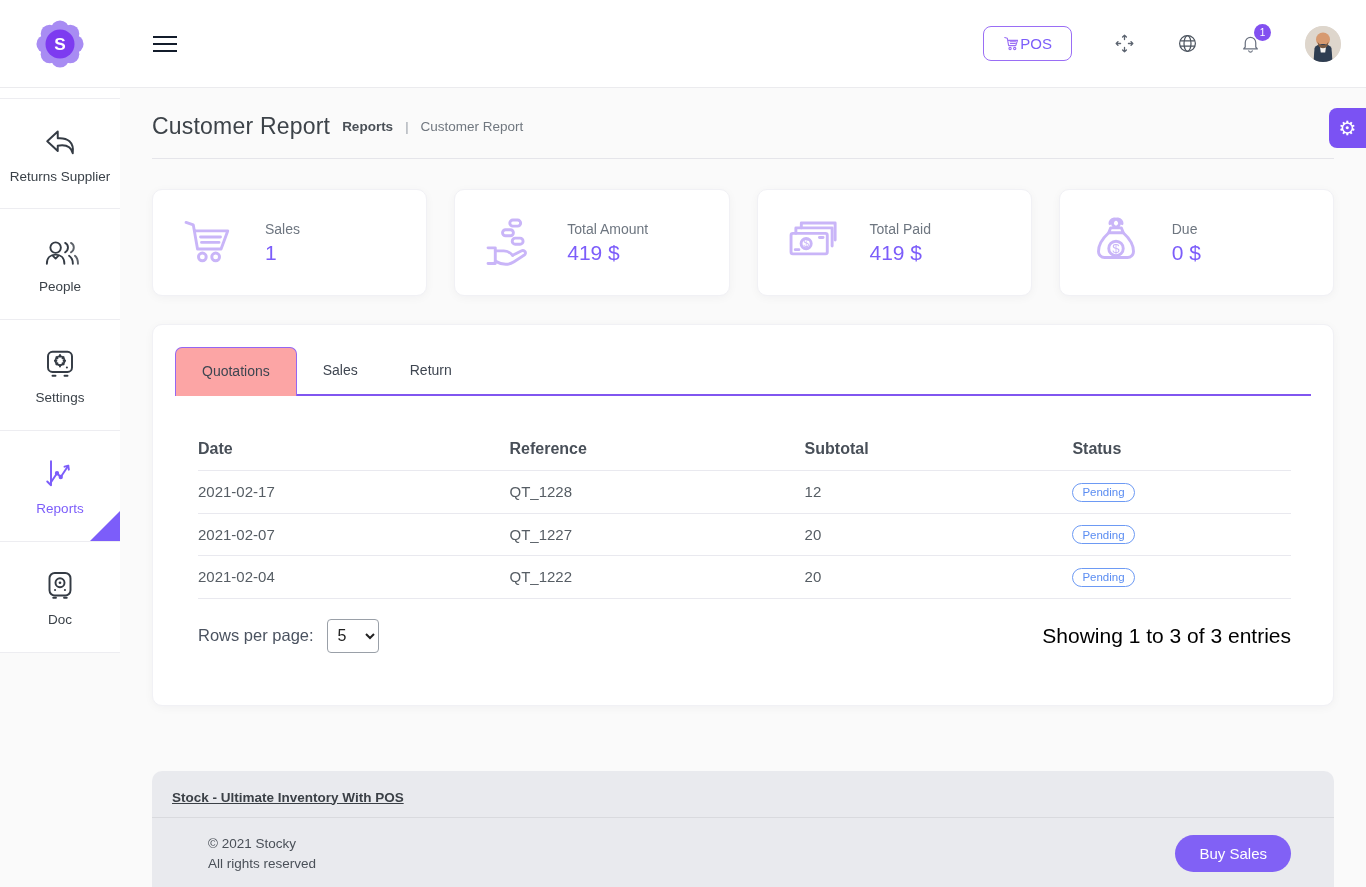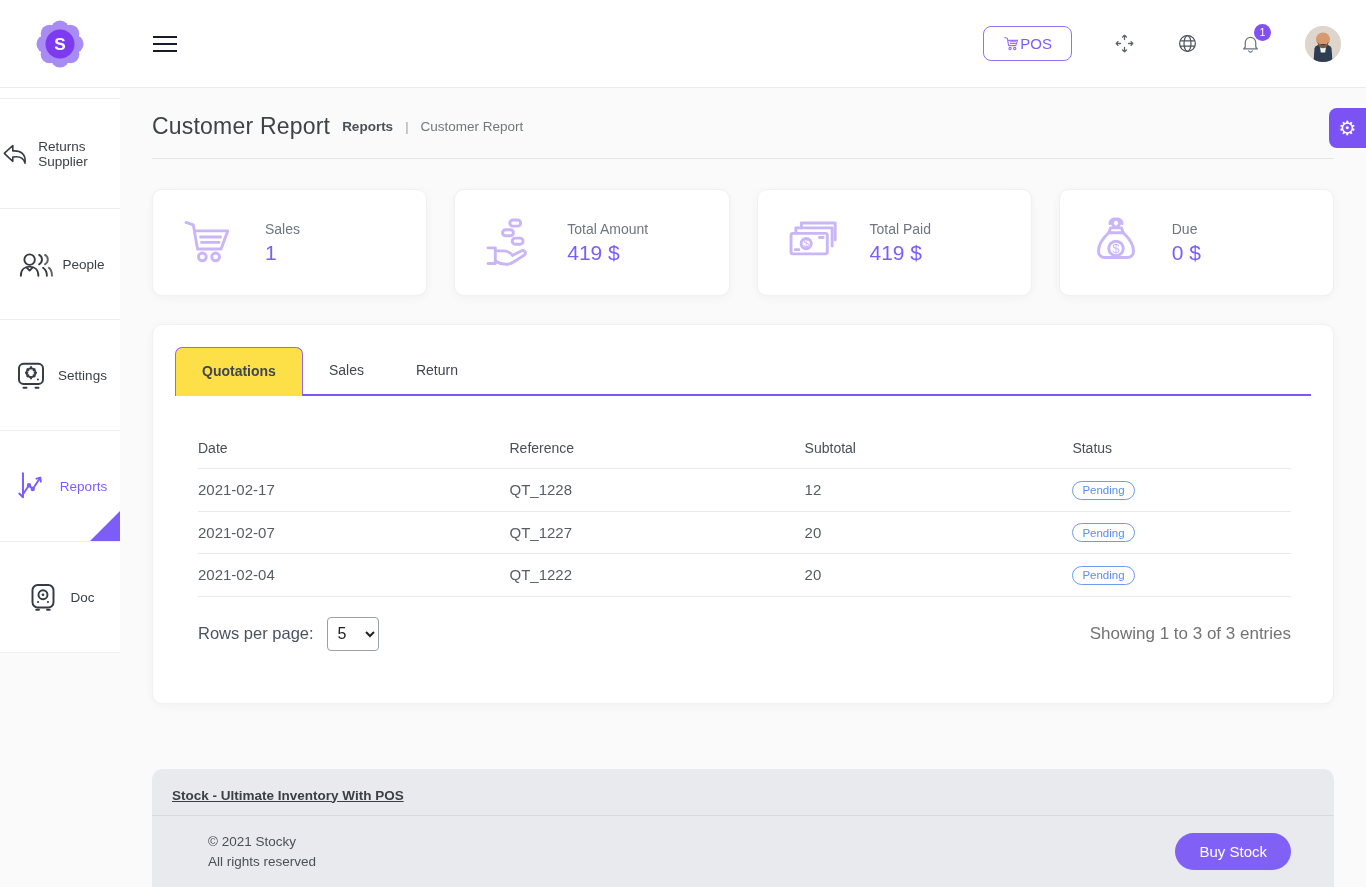--- a/index.html
+++ b/index.html
@@ -17,21 +17,21 @@
     background:#fff; border-radius:8px; padding:8px 19px; font-size:15px; cursor:pointer;
     font-family:"Liberation Sans", sans-serif; }
   .top-icon { margin-left:42px; color:#5c6470; display:flex; align-items:center; cursor:pointer; position:relative; }
   .badge { position:absolute; top:-9px; right:-10px; background:#8250f0; color:#fff; font-size:10px;
     width:17px; height:17px; border-radius:50%; display:flex; align-items:center; justify-content:center; }
   .avatar { margin-left:44px; width:36px; height:36px; border-radius:50%; overflow:hidden; cursor:pointer;
     background:#dfd8d0; }
 
   
   .sidebar { position:fixed; top:88px; left:0; width:120px; background:#fff; padding-top:10px; z-index:20; }
-  .side-item { height:111px; display:flex; flex-direction:row; align-items:center; justify-content:center;
+  .side-item { height:111px; display:flex; flex-direction:column; align-items:center; justify-content:center;
     gap:9px; border-bottom:1px solid #ededf1; color:#3a4148; font-size:13.5px; cursor:pointer;
     position:relative; background:#fff; }
   .side-item:first-child { border-top:1px solid #ededf1; }
   .side-item.active { color:#7c5dfa; }
   .corner-tri { position:absolute; bottom:0; right:0; width:0; height:0;
     border-left:30px solid transparent; border-bottom:30px solid #7c5dfa; }
 
   
   .main { margin-left:120px; padding:0 32px; }
   .page-head { padding-top:25px; display:flex; align-items:center; gap:12px; }
@@ -46,38 +46,38 @@
     box-shadow:0 2px 10px rgba(30,30,60,.04); display:flex; align-items:center; }
   .stat-icon { width:112px; display:flex; justify-content:center; color:#c9b5f8; }
   .stat-text { display:flex; flex-direction:column; gap:4px; }
   .stat-label { font-size:14px; color:#6e7680; }
   .stat-value { font-size:21px; color:#7c5dfa; }
 
   .panel { margin-top:28px; background:#fff; border:1px solid #f1f1f5; border-radius:10px;
     box-shadow:0 2px 10px rgba(30,30,60,.04); padding:22px 22px 52px 22px; }
   .tabs { display:flex; border-bottom:2px solid #8156f0; }
   .tab { padding:15px 26px 15px 26px; font-size:14px; color:#3f4651; cursor:pointer; }
-  .tab.active { background:#fde047; border:1px solid #9466f2; border-bottom:none;
-    border-radius:7px 7px 0 0; margin-bottom:-2px; padding-bottom:17px;font-weight:bold; }
+  .tab.active { background:#fca5a5; border:1px solid #9466f2; border-bottom:none;
+    border-radius:7px 7px 0 0; margin-bottom:-2px; padding-bottom:17px; }
 
   .table-wrap { margin:36px 20px 0 23px; }
   table { width:100%; border-collapse:collapse; table-layout:fixed; }
-  th { text-align:left; font-size:14px; color:#484f58; font-weight:400; padding:8px 0 12px 0;
+  th { text-align:left; font-size:16px; color:#484f58; font-weight:700; padding:8px 0 12px 0;
     border-bottom:1px solid #e9e9ef; }
   th:nth-child(1){ width:28.5%; } th:nth-child(2){ width:27%; } th:nth-child(3){ width:24.5%; }
   td { font-size:15px; color:#565d64; padding:11px 0; border-bottom:1px solid #e9e9ef; }
   .pending-badge { display:inline-block; border:1px solid #6d9af4; color:#5b8df2; font-size:11.5px;
     padding:2.5px 9px; border-radius:10px; background:#fff; }
 
   .pagi { margin:20px 20px 0 23px; display:flex; align-items:center; justify-content:space-between;gap:27px; }
   .rows-left { display:flex; align-items:center; gap:13px; font-size:16.5px; color:#4b5360; }
   .rows-select { font-size:16px; color:#222; padding:5px 6px; width:52px; height:34px;
     border:1px solid #9aa0a8; border-radius:4px; background:#fff;
     font-family:"Liberation Sans", sans-serif; }
-  .showing { font-size:17px; color:#737373; }
+  .showing { font-size:21px; color:#000000; }
 
   
   .footer { margin-top:65px; background:#e9eaee; border-radius:10px 10px 0 0; height:132px; }
   .footer-title { font-size:13.5px; font-weight:700; color:#3b4046; padding:19px 20px 12px 20px;text-decoration:underline; }
   .footer-div { border-bottom:1px solid #d9dade; }
   .footer-row { display:flex; align-items:center; justify-content:space-between; padding:16px 43px 0 56px; }
   .copyright { font-size:13.5px; color:#4a5058; line-height:20px; }
   .buy-btn { background:#8161f5; color:#fff; border:none; border-radius:19px; padding:10px 24px;
     font-size:15px; cursor:pointer; font-family:"Liberation Sans", sans-serif; }
 
@@ -351,16 +351,16 @@
   </section>
 
   <footer class="footer">
     <div class="footer-title">Stock - Ultimate Inventory With POS</div>
     <div class="footer-div"></div>
     <div class="footer-row">
       <div class="copyright">
         <div>© 2021 Stocky</div>
         <div>All rights reserved</div>
       </div>
-      <button class="buy-btn">Buy Stock</button>
+      <button class="buy-btn">Buy Sales</button>
     </div>
   </footer>
 </main>
 
 </body></html>

